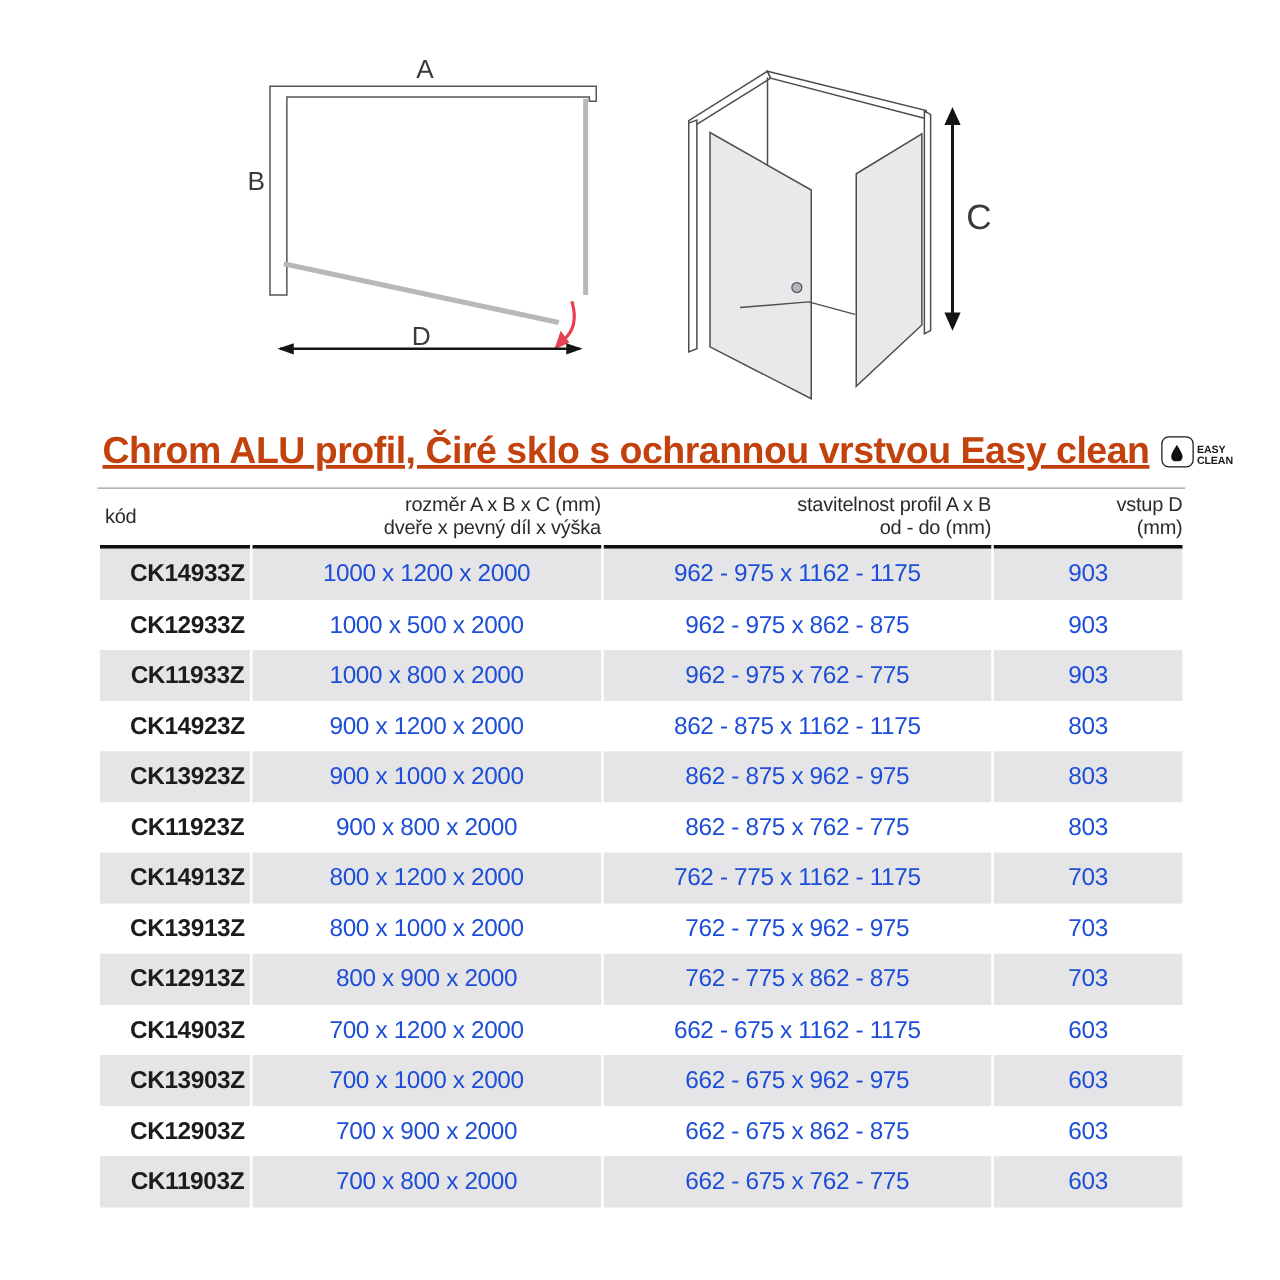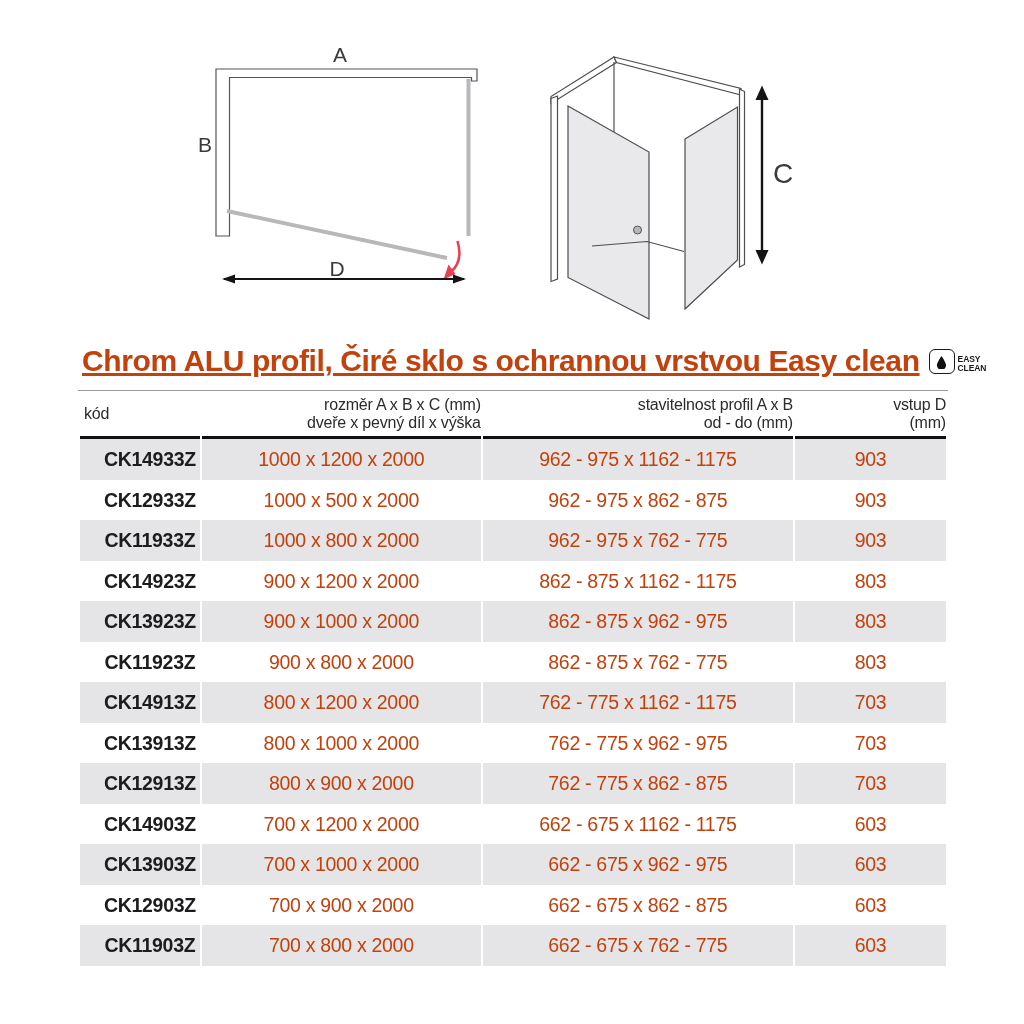--- a/index.html
+++ b/index.html
@@ -25,21 +25,21 @@
   col.c-kod{width:119px;}
   col.c-rozmer{width:277px;}
   col.c-stav{width:308px;}
   col.c-vstup{width:150px;}
   th{
     font-weight:normal;font-size:16px;color:#2b2b2d;text-align:right;vertical-align:middle;
     border-bottom:3px solid #101010;padding:5px 0 4px;line-height:1.14;letter-spacing:-0.2px;
   }
   th.left{text-align:left;padding-left:4px;margin-left:20px;}
   td{
-    text-align:center;font-size:19.5px;color:#c2410c;height:40.5px;
+    text-align:center;font-size:19.5px;color:#1d4ed8;height:40.5px;
     letter-spacing:-0.3px;padding:0;vertical-align:middle;
   }
   td.cell-kod{text-align:center;padding-left:20px;font-weight:bold;color:#1c1c1e;}
   tr.odd td{background:#e5e5e7;}
   tr.even td{background:#ffffff;}
 </style>
 </head>
 <body>
 
 <svg class="diag diag-left" viewBox="190 38 315 260">

